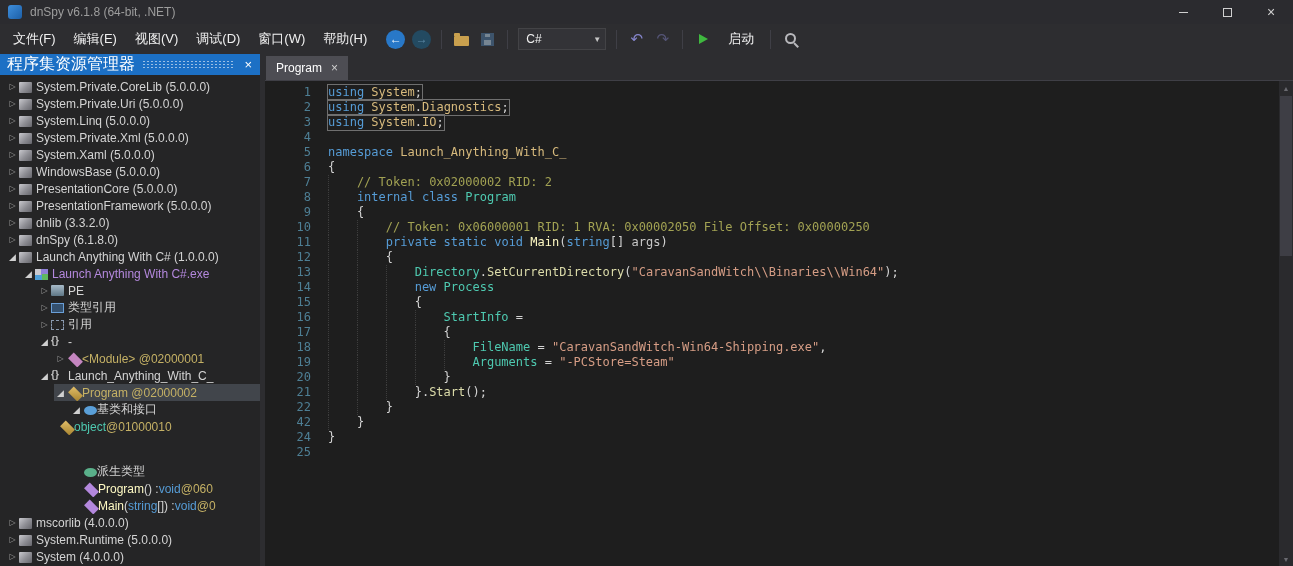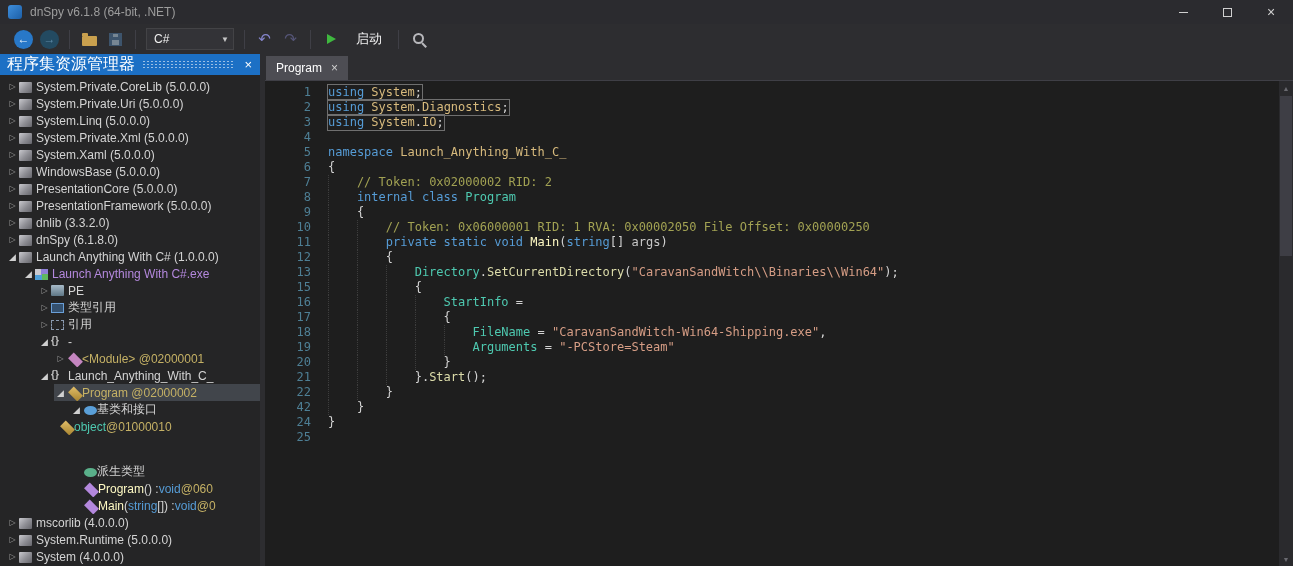--- a/index.html
+++ b/index.html
@@ -125,20 +125,28 @@
       </div>
     <div class="win-btn">
         <span class="glyph-max"></span>
       </div>
     <div class="win-btn">
         <span class="glyph-close">×</span>
       </div>
   </div>
 
   <div class="menubar">
+    <div class="menu-items">
+        <div class="menu-item">文件(F)</div>
+        <div class="menu-item">编辑(E)</div>
+        <div class="menu-item">视图(V)</div>
+        <div class="menu-item">调试(D)</div>
+        <div class="menu-item">窗口(W)</div>
+        <div class="menu-item">帮助(H)</div>
+      </div>
     <div class="toolbar">
       <div class="tbtn">
           <span class="nav back">←</span>
         </div>
       <div class="tbtn">
           <span class="nav fwd">→</span>
         </div>
       <div class="tsep"></div>
       <div class="tbtn">
           <span class="ico-folder"></span>
@@ -508,20 +516,31 @@
               <span class="ct">
                 <span class="sg type">Directory</span>
                 <span class="sg pl">.</span>
                 <span class="sg method">SetCurrentDirectory</span>
                 <span class="sg pl">(</span>
                 <span class="sg str">"CaravanSandWitch\\Binaries\\Win64"</span>
                 <span class="sg pl">);</span>
               </span>
             </div>
             <div class="code-line">
+              <span class="ln">14</span>
+              <span class="indg"></span>
+              <span class="indg"></span>
+              <span class="indg"></span>
+              <span class="ct">
+                <span class="sg kw">new</span>
+                <span class="sg pl"> </span>
+                <span class="sg type">Process</span>
+              </span>
+            </div>
+            <div class="code-line">
               <span class="ln">15</span>
               <span class="indg"></span>
               <span class="indg"></span>
               <span class="indg"></span>
               <span class="ct">
                 <span class="sg pl">{</span>
               </span>
             </div>
             <div class="code-line">
               <span class="ln">16</span>

